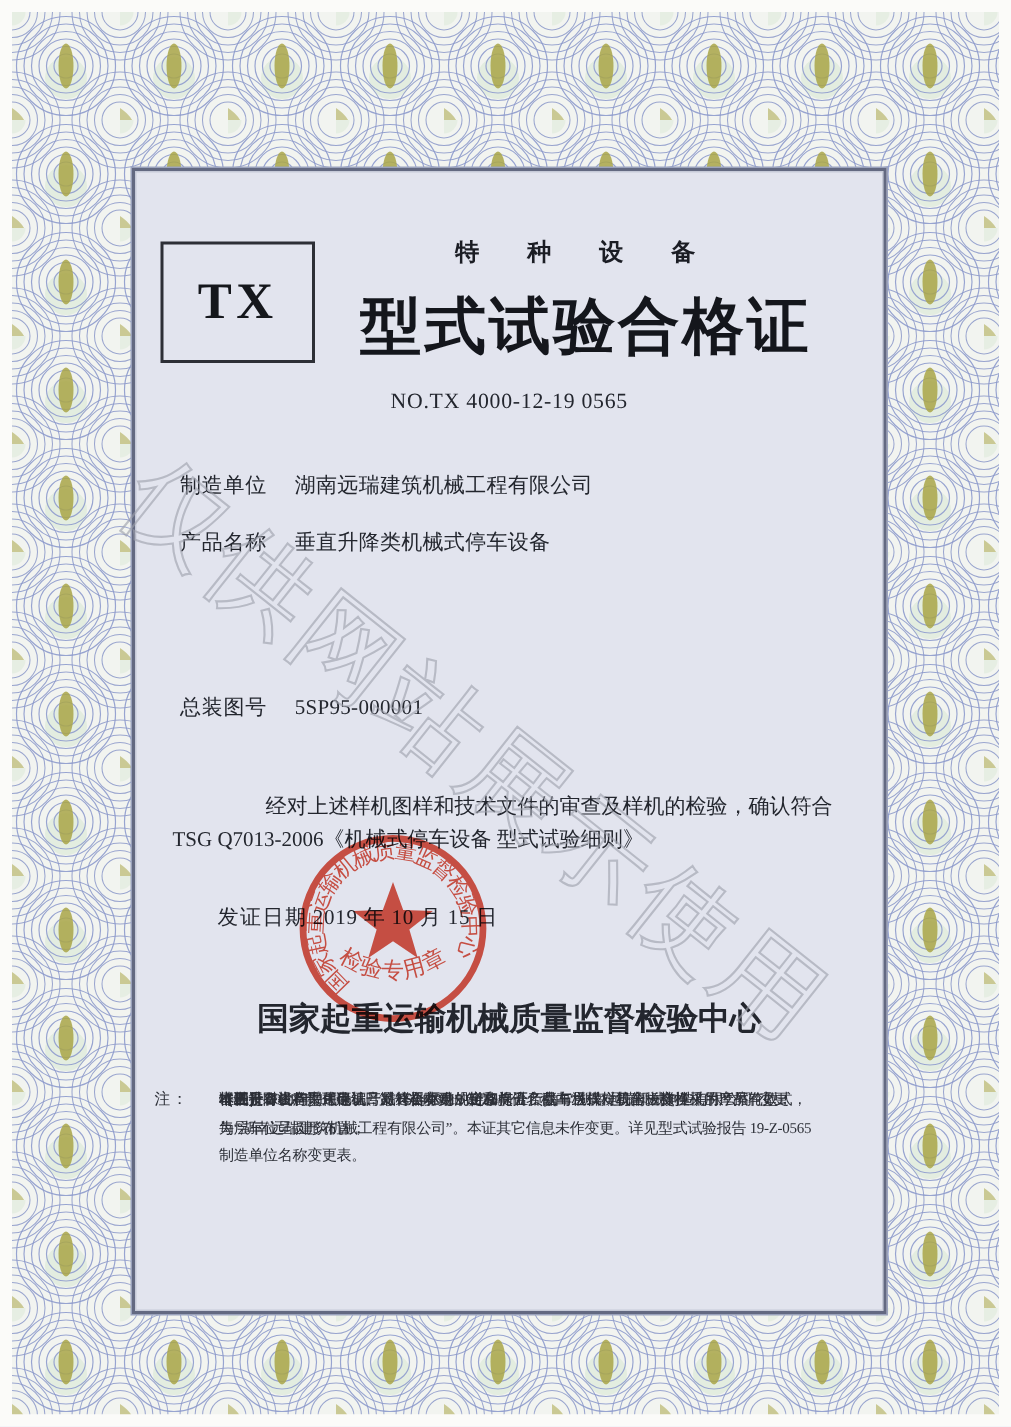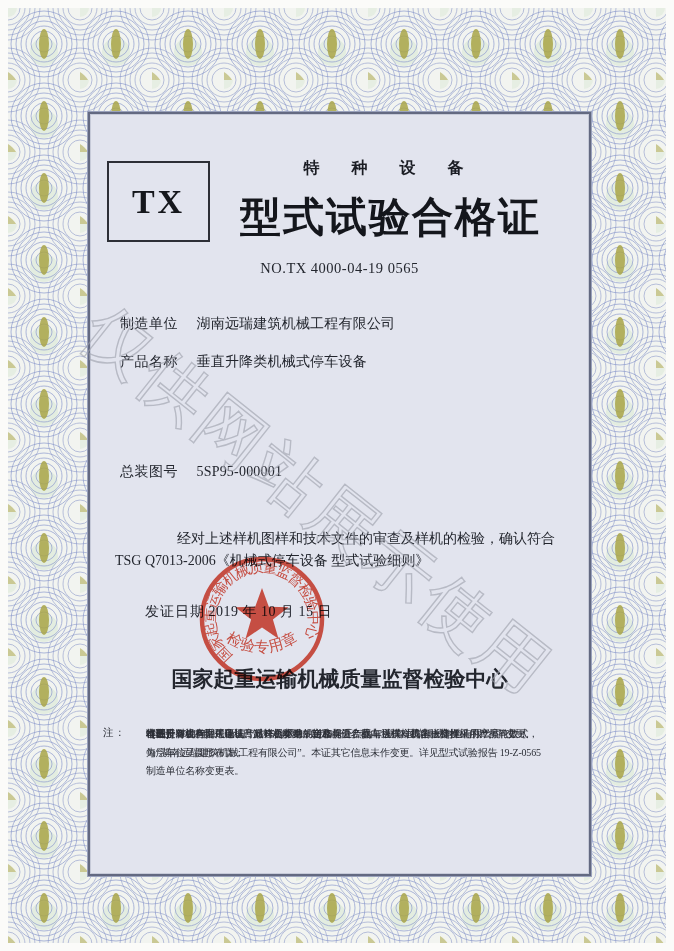--- a/index.html
+++ b/index.html
@@ -99,21 +99,21 @@
 
     <div class="tx-badge">
       <span>TX</span>
     </div>
 
     <div class="titles">
       <div class="super-title" style="position:absolute;">特 种 设 备</div>
       <div class="main-title" style="position:absolute;">型式试验合格证</div>
     </div>
 
-    <div class="cert-no">NO.TX 4000-04-19 0565</div>
+    <div class="cert-no">NO.TX 4000-12-19 0565</div>
 
     <div class="row f1">
       <span class="lbl">产品名称</span>
       <span class="val">垂直升降类机械式停车设备</span>
     </div>
     <div class="row f0">
       <span class="lbl">制造单位</span>
       <span class="val">湖南远瑞建筑机械工程有限公司</span>
     </div>
     <div class="row f4">

